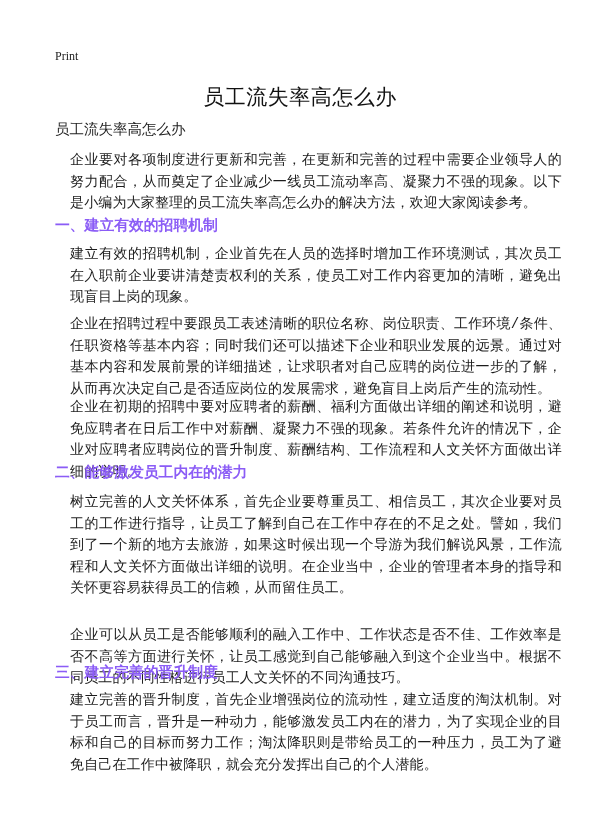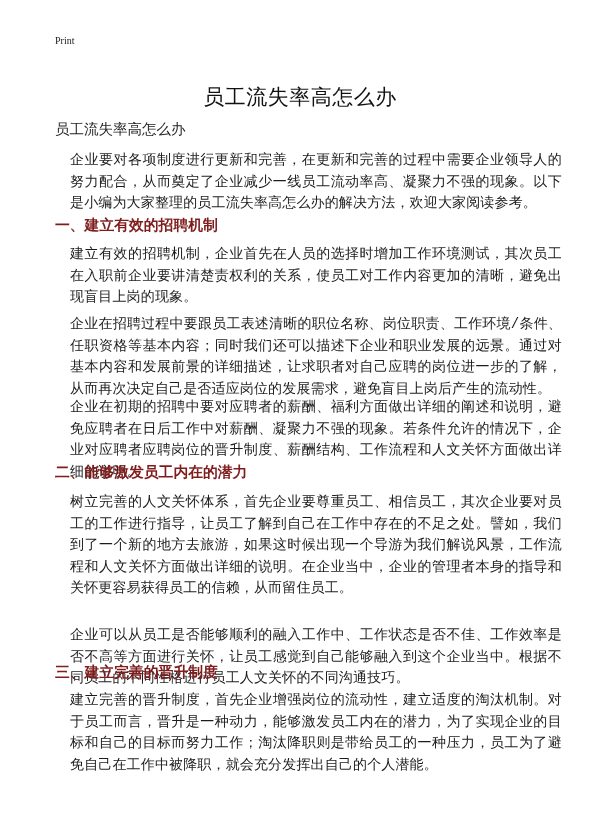--- a/index.html
+++ b/index.html
@@ -1,37 +1,37 @@
 <!DOCTYPE html>
 <html><head>
 <meta charset="utf-8">
 <style>
   html, body { margin: 0; padding: 0; background: #ffffff; }
   body {
     width: 600px; height: 828px; overflow: hidden; position: relative;
     font-family: "DejaVu Sans", sans-serif; color: #1a1a1a;
   }
   .print {
-    position: absolute; left: 55px; top: 35px;
-    font-family: "Liberation Serif", serif; font-size: 10px; color: #222;
+    position: absolute; left: 55px; top: 49px;
+    font-family: "Liberation Serif", serif; font-size: 12px; color: #222;
   }
   .title {
     position: absolute; left: 0; width: 600px; top: 83px; text-align: center;
     font-size: 21px; font-weight: normal; color: #111; letter-spacing: 0.5px;
   }
   .subtitle {
     position: absolute; left: 55px; top: 120px; font-size: 14.5px; color: #222;
   }
   .para {
     position: absolute; left: 70px; width: 492px;
     font-size: 14px; line-height: 21.5px; color: #1c1c1c;
     text-align: justify; letter-spacing: 0.15px; font-family: Liberation Mono, monospace;
   }
   .heading {
-    position: absolute; left: 55px; font-size: 14.8px; font-weight: bold; color: #7f1d1d;
+    position: absolute; left: 55px; font-size: 14.8px; font-weight: bold; color: #8b5cf6;
   }
 </style>
 </head>
 <body>
 
 <div class="print">Print</div>
 
 <h1 class="title" style="margin:0;">员工流失率高怎么办</h1>
 
 <div class="subtitle">员工流失率高怎么办</div>

